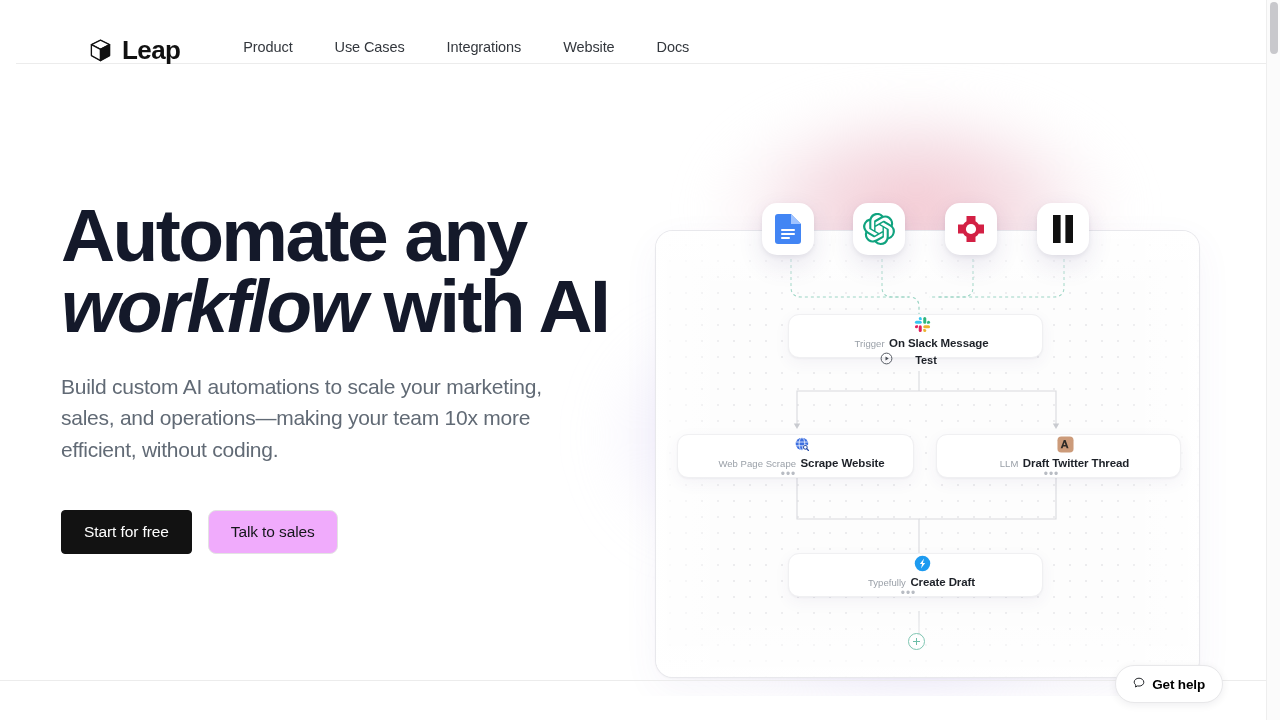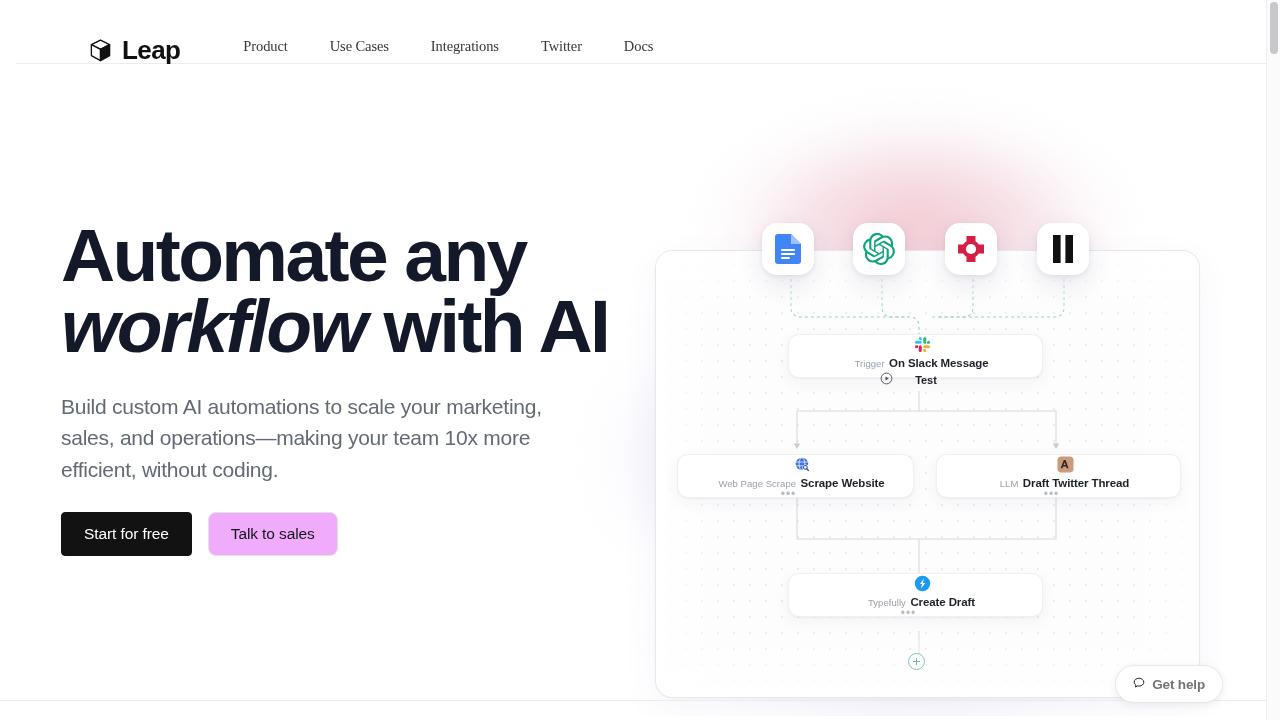--- a/index.html
+++ b/index.html
@@ -56,21 +56,20 @@
     gap: 0px;
     margin-left: 42px;
   }
   .nav-link {
     font-size: 14.5px;
     color: #33373d;
     padding: 8px 21px;
     cursor: pointer;
     white-space: nowrap;
     letter-spacing: -0.1px;
-    font-family: Liberation Serif, serif;
   }
 
   .nav-right {
     position: absolute;
     right: 62px;
     display: flex;
     align-items: center;
     gap: 11px;
   }
   .btn-signin {
@@ -90,21 +89,21 @@
     border: 1px solid #121212;
     border-radius: 8px;
     padding: 10px 20px;
     cursor: pointer;
     letter-spacing: -0.1px;
   }
 
   
   .hero {
     position: absolute;
-    top: 76px; left: 0;
+    top: 56px; left: 0;
     width: 1266px;
     height: 640px;
     overflow: hidden;
   }
 
   .hero-copy {
     position: absolute;
     left: 61px;
     top: 144px;
     width: 560px;
@@ -123,21 +122,21 @@
     font-style: italic;
     font-weight: 700;
   }
 
   .subhead {
     font-size: 21px;
     line-height: 1.52;
     color: #616a75;
     letter-spacing: -0.25px;
     max-width: 520px;
-    margin-bottom: 26px;
+    margin-bottom: 44px;
   }
 
   .cta-row { display: flex; align-items: center; gap: 16px; }
   .btn-primary {
     font-size: 15.5px;
     color: #ffffff;
     background: #121212;
     border: 1px solid #121212;
     border-radius: 4px;
     padding: 12px 22px;
@@ -331,21 +330,21 @@
     border: 1px solid #e8e8ea;
     border-radius: 999px;
     padding: 9px 17px;
     box-shadow: 0 2px 8px rgba(20,20,40,0.07);
     cursor: pointer;
     z-index: 60;
   }
   .get-help-label {
     font-size: 13.5px;
     font-weight: 700;
-    color: #737373;
+    color: #000000;
     letter-spacing: -0.15px;
   }
 
   .page-bottom-rule {
     position: absolute;
     left: 0; bottom: 15px;
     width: 1266px;
     height: 1px;
     background: #ececec;
   }
@@ -384,21 +383,21 @@
           <path d="M21.6 6.6 L21.6 17.6 L12.5 22.6 L12.5 11.4 Z" fill="#111" stroke="#111" stroke-width="1.3" stroke-linejoin="round"></path>
         </svg>
       </span>
       <span class="brand-name">Leap</span>
     </div>
 
     <nav class="nav-links">
       <span class="nav-link">Product</span>
       <span class="nav-link">Use Cases</span>
       <span class="nav-link">Integrations</span>
-      <span class="nav-link">Twitter</span>
+      <span class="nav-link">Website</span>
       <span class="nav-link">Docs</span>
     </nav>
 
   </header>
 
   <section class="hero">
 
     <div class="hero-copy">
       <h1 class="headline">
         <span>Automate any</span><br>

